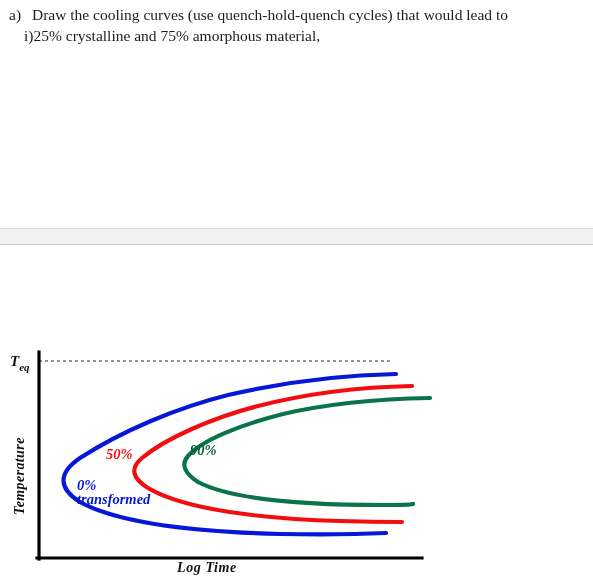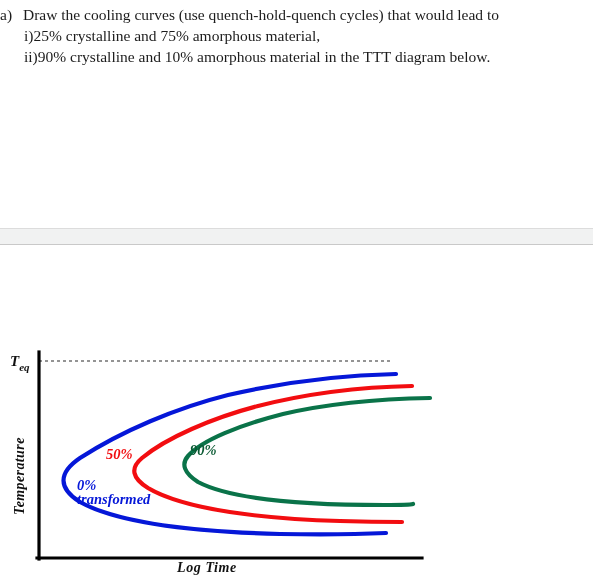--- a/index.html
+++ b/index.html
@@ -22,21 +22,21 @@
     left: 0; top: 0;
     width: 593px;
     padding: 4px 0 0 0;
   }
   .q-line {
     font-size: 15.5px;
     line-height: 21px;
     white-space: nowrap;
     color: #1c1c1c;
   }
-  .q-line.level0 { }
+  .q-line.level0 { padding-left: 9px; }
   .q-line.level1 { padding-left: 24px; }
   .q-marker {
     display: inline-block;
     min-width: 20px;
   }
   .q-marker.sub { min-width: 0; }
   .q-text { display: inline; }
   .q-line.level0 .q-marker { min-width: 23px; }
 
   
@@ -119,23 +119,20 @@
 <div id="question-block">
 
   <div class="q-line level0">
     <span class="q-marker">a)</span><span class="q-text">Draw the cooling curves (use quench-hold-quench cycles) that would lead to</span>
   </div>
 
   <div class="q-line level1">
     <span class="q-marker sub">i)</span><span class="q-text">25% crystalline and 75% amorphous material,</span>
   </div>
 
-  <div class="q-line level1">
-    <span class="q-marker sub">ii)</span><span class="q-text">90% crystalline and 10% amorphous material in the TTT diagram below.</span>
-  </div>
 
 </div>
 
 <div id="separator-band"></div>
 
 <div id="ttt-diagram">
   <svg id="ttt-svg" viewBox="0 0 593 246" xmlns="http://www.w3.org/2000/svg">
 
     <line class="dashed-teq" x1="39" y1="21" x2="390" y2="21"></line>
 

